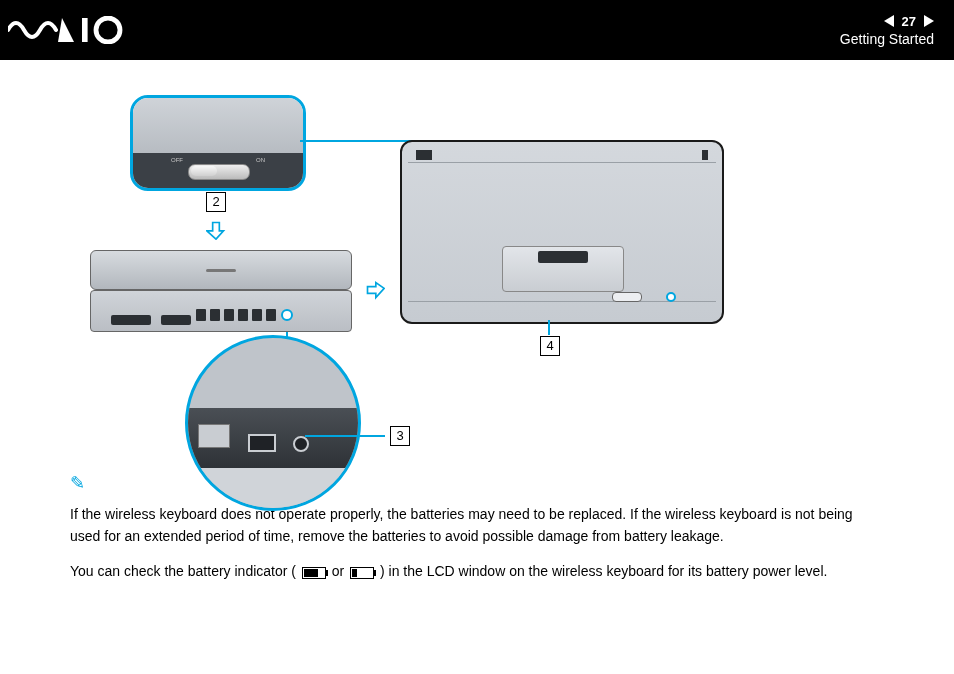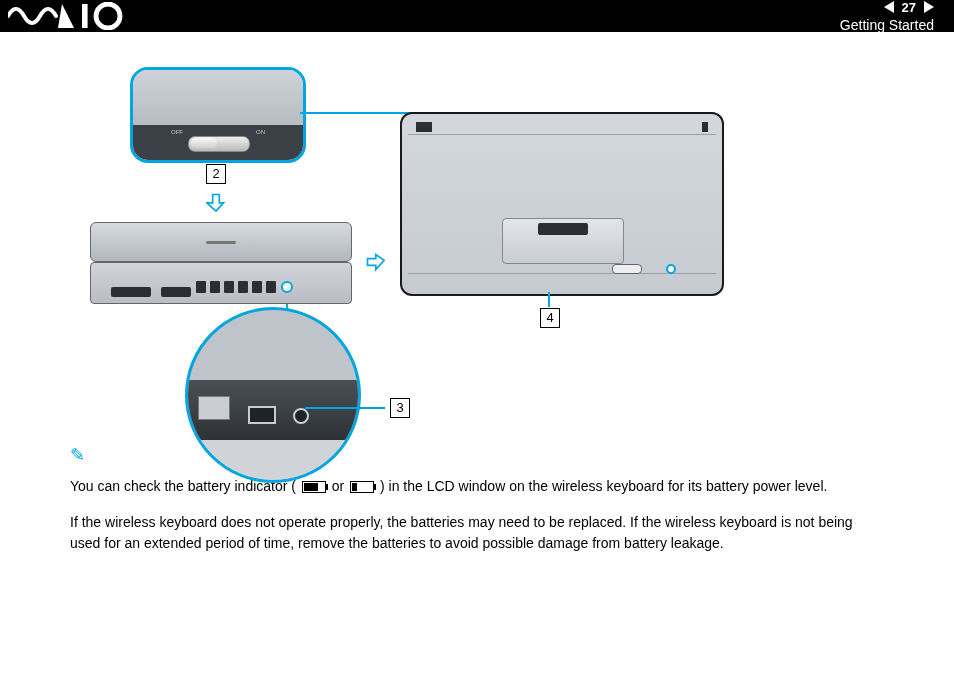--- a/index.html
+++ b/index.html
@@ -9,21 +9,21 @@
     height: 674px;
     font-family: Arial, Helvetica, sans-serif;
     font-size: 14px;
     color: #000;
     background: #fff;
     overflow: hidden;
   }
   .header {
     background: #000;
     color: #fff;
-    height: 32px;
+    height: 60px;
     display: flex;
     align-items: center;
     justify-content: space-between;
     padding: 0 20px 0 8px;
   }
   .vaio-logo svg { display: block; }
   .header-right {
     text-align: right;
     display: flex;
     flex-direction: column;
@@ -358,23 +358,23 @@
       <div class="connect-dot"></div>
     </div>
 
     <div class="line" style="left:478px; top:240px; width:2px; height:15px;"></div>
     <div class="numbox" style="left:470px; top:256px;">4</div>
 
   </div>
 
   <div class="note-area">
     <div class="note-icon">✎</div>
+    <p>If the wireless keyboard does not operate properly, the batteries may need to be replaced. If the wireless keyboard is not being used for an extended period of time, remove the batteries to avoid possible damage from battery leakage.</p>
     <p>
       <span>You can check the battery indicator (</span>
       <span class="batt-glyph full"></span>
       <span> or </span>
       <span class="batt-glyph low"></span>
       <span>) in the LCD window on the wireless keyboard for its battery power level.</span>
     </p>
-    <p>If the wireless keyboard does not operate properly, the batteries may need to be replaced. If the wireless keyboard is not being used for an extended period of time, remove the batteries to avoid possible damage from battery leakage.</p>
   </div>
 
 </div>
 
 </body></html>

